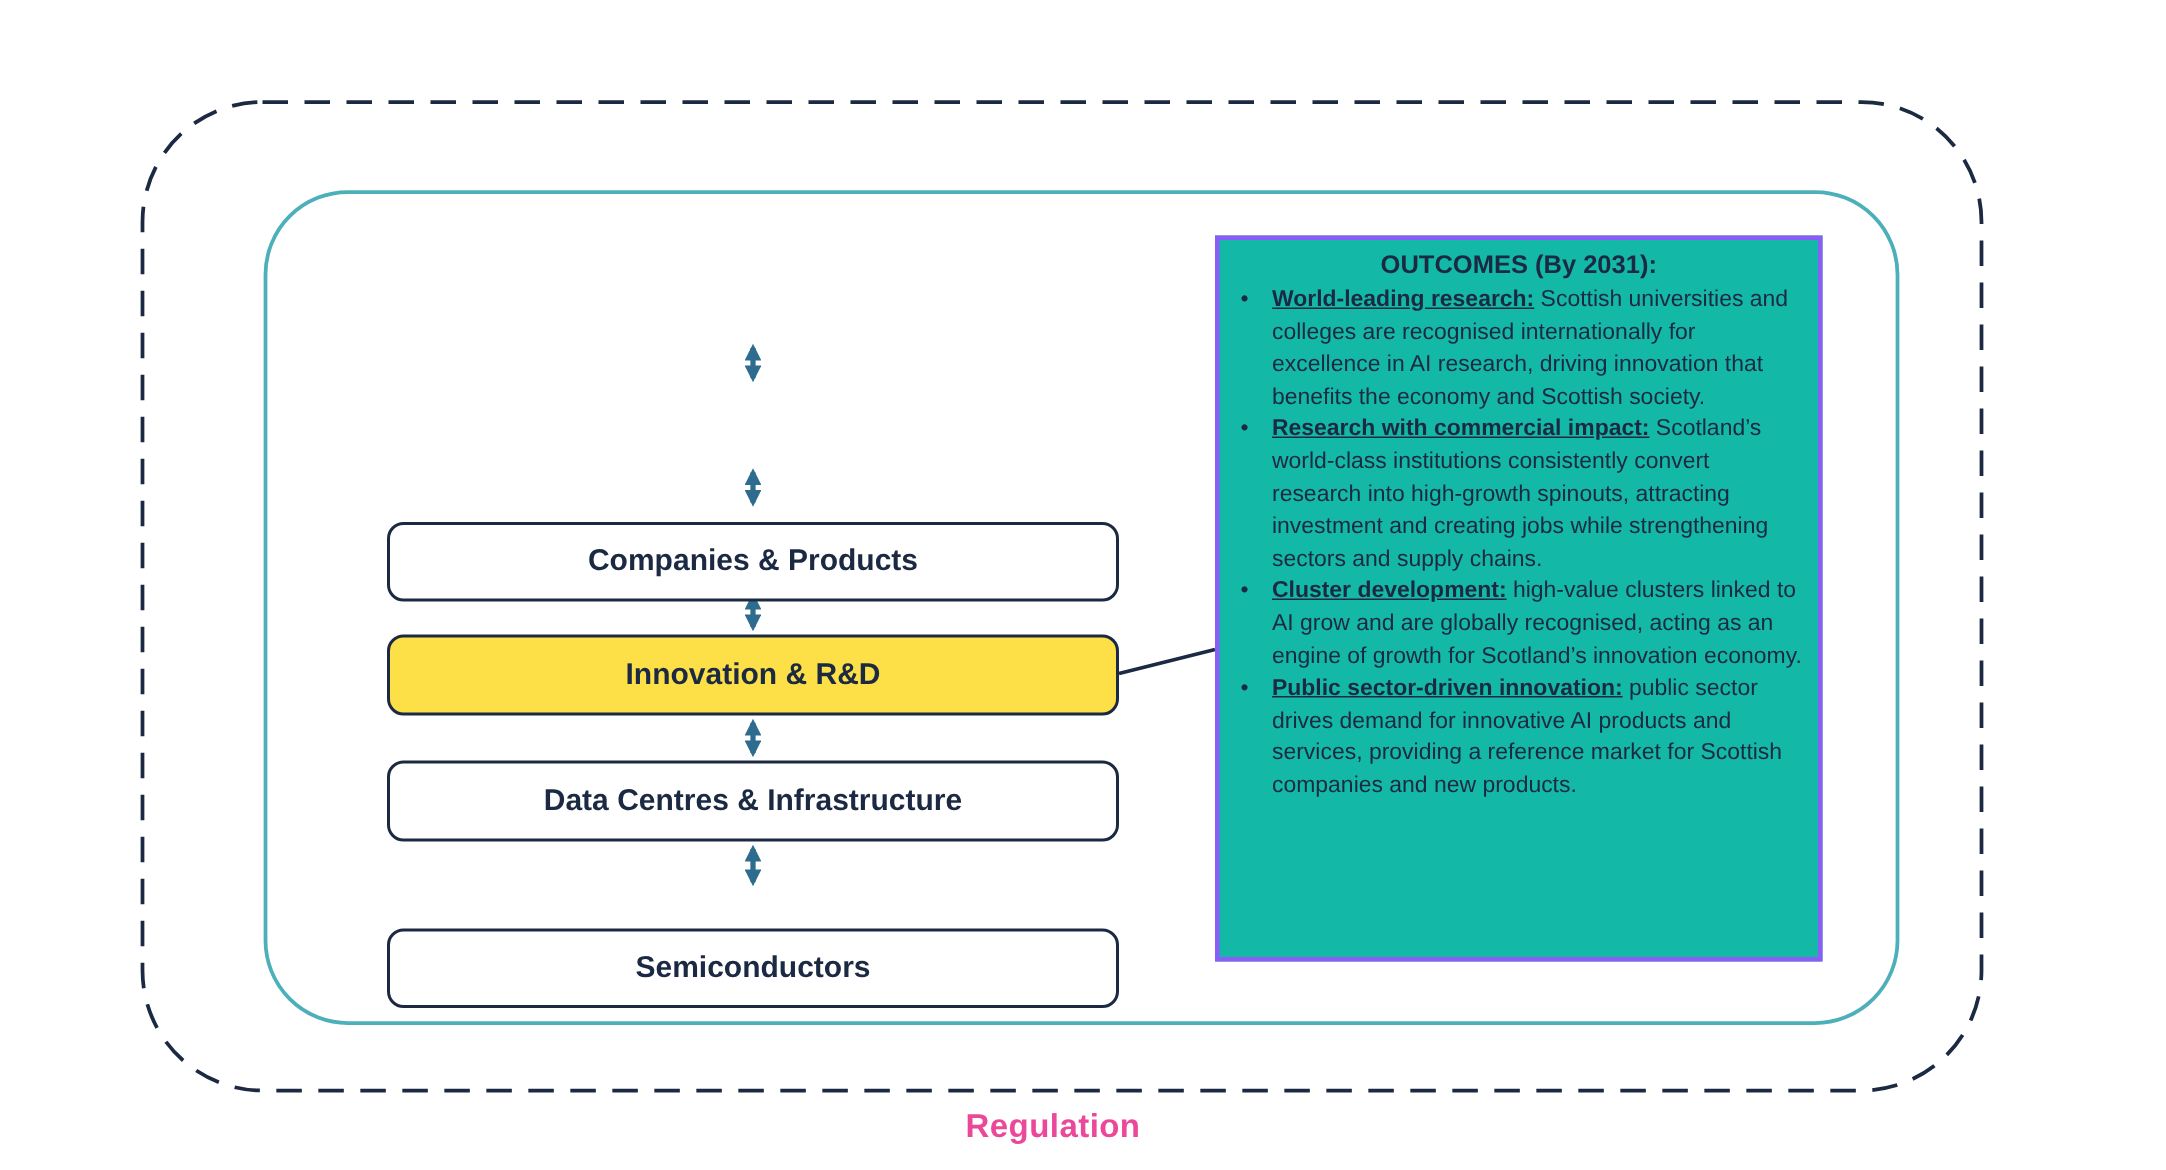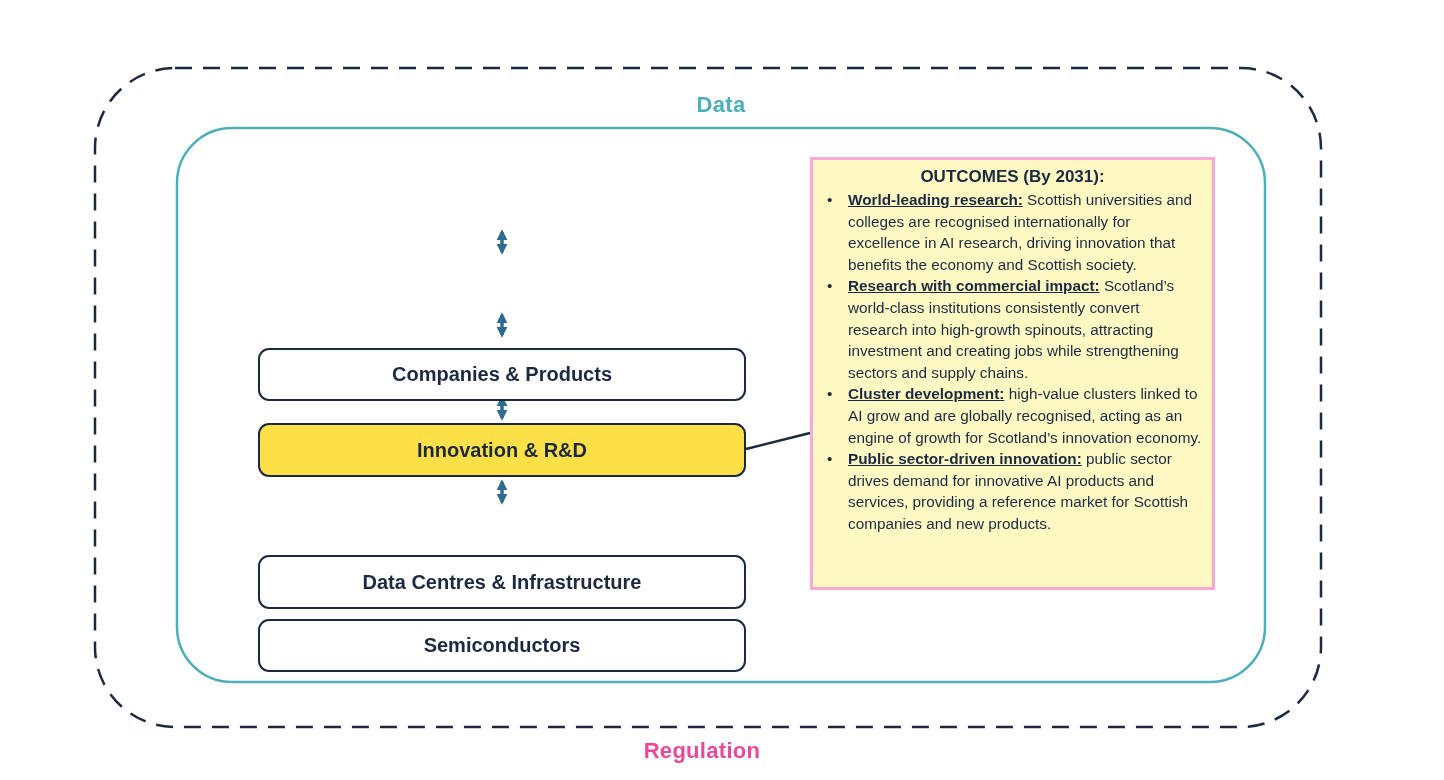--- a/index.html
+++ b/index.html
@@ -57,31 +57,31 @@
     font-size: 20px;
     color: #1B2A42;
   }
   .stack-box.highlight {
     background: #fde047;
   }
   .box-0 { top: 174px; }
   .box-1 { top: 257px; }
   .box-2 { top: 348px; }
   .box-3 { top: 423px; height: 54px; }
-  .box-4 { top: 507px; height: 54px; margin-top: 48px; }
+  .box-4 { top: 507px; height: 54px; }
   .box-5 { top: 619px; }
   .outcomes-box {
     position: absolute;
     left: 810px;
     top: 157px;
     width: 405px;
-    height: 433px;
+    height: 484px;
     box-sizing: border-box;
-    background: #fef9c3;
-    border: 3px solid #f9a8d4;
+    background: #14b8a6;
+    border: 3px solid #8b5cf6;
     padding: 5px 10px 5px 10px;
     color: #1B2A42;
   }
   .outcomes-title {
     text-align: center;
     font-weight: bold;
     font-size: 17px;
     line-height: 23px;
     margin-bottom: 1px;
   }
@@ -126,21 +126,20 @@
 
     <line x1="502" y1="232" x2="502" y2="252" stroke="#2E6C8F" stroke-width="3.5" marker-start="url(#arrowhead)" marker-end="url(#arrowhead)"></line>
     <line x1="502" y1="315" x2="502" y2="335" stroke="#2E6C8F" stroke-width="3.5" marker-start="url(#arrowhead)" marker-end="url(#arrowhead)"></line>
     <line x1="502" y1="398" x2="502" y2="418" stroke="#2E6C8F" stroke-width="3.5" marker-start="url(#arrowhead)" marker-end="url(#arrowhead)"></line>
     <line x1="502" y1="482" x2="502" y2="502" stroke="#2E6C8F" stroke-width="3.5" marker-start="url(#arrowhead)" marker-end="url(#arrowhead)"></line>
     <line x1="502" y1="566" x2="502" y2="588" stroke="#2E6C8F" stroke-width="3.5" marker-start="url(#arrowhead)" marker-end="url(#arrowhead)"></line>
 
     <line x1="746" y1="449" x2="810" y2="433" stroke="#1B2A42" stroke-width="2.5"></line>
   </svg>
 
-  <div class="region-label data-label">Data</div>
 
   <div class="stack-box box-2">
     <span>Companies &amp; Products</span>
   </div>
   <div class="stack-box box-3 highlight">
     <span>Innovation &amp; R&amp;D</span>
   </div>
   <div class="stack-box box-4">
     <span>Data Centres &amp; Infrastructure</span>
   </div>

